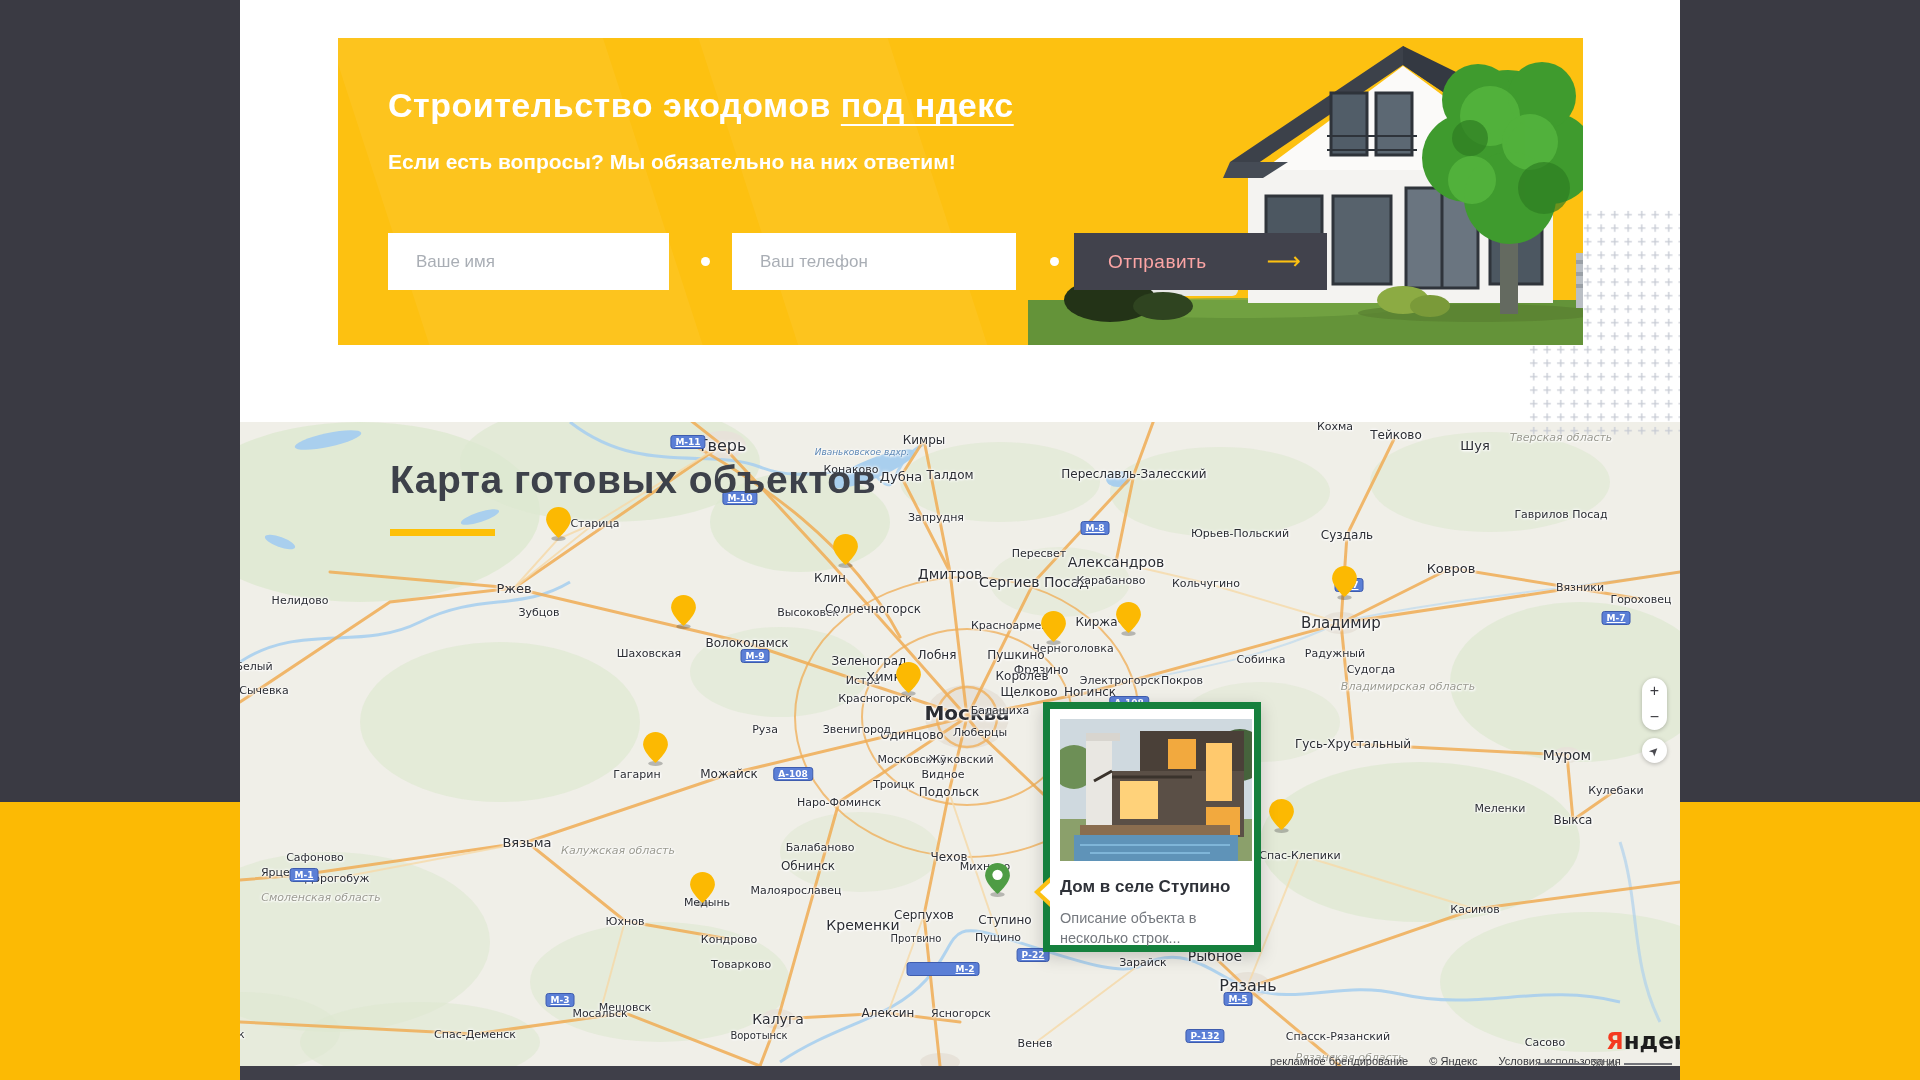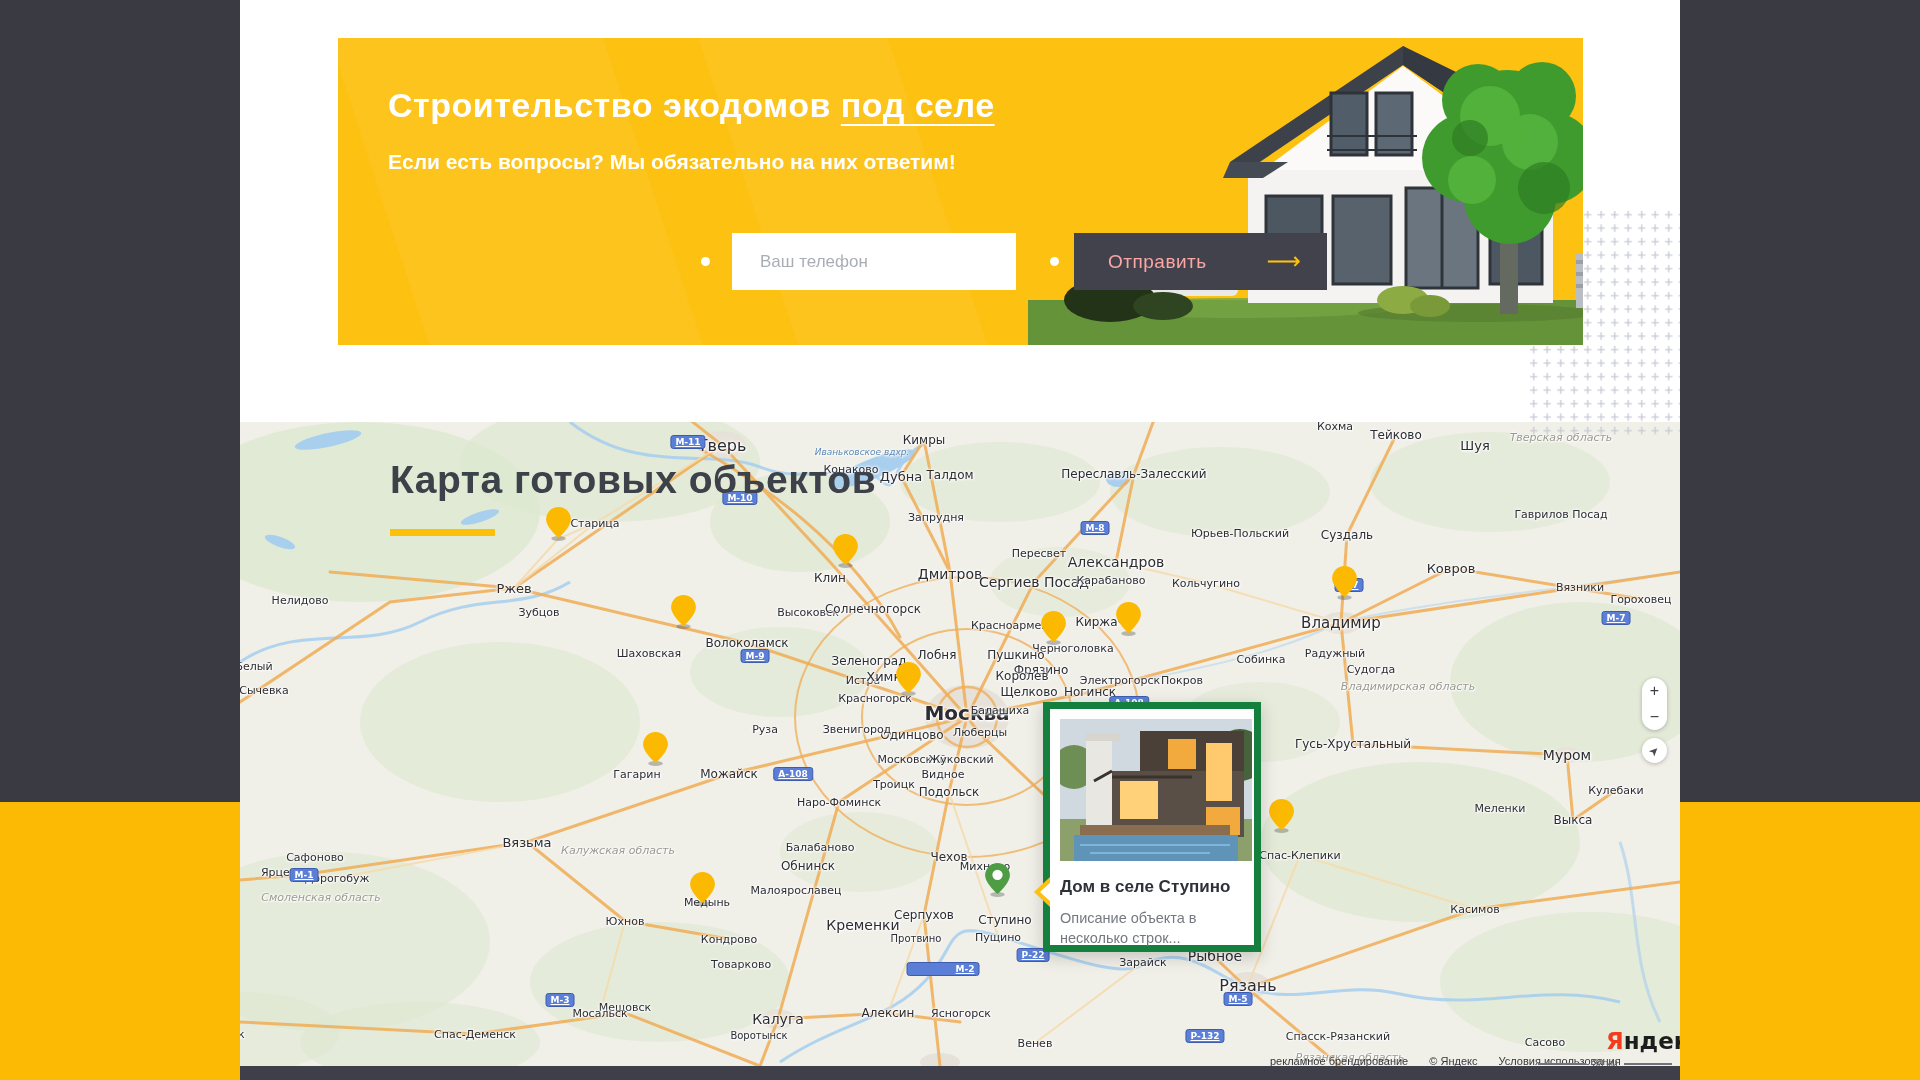--- a/index.html
+++ b/index.html
@@ -144,24 +144,25 @@
           <circle cx="672" cy="78" r="30"></circle>
           <circle cx="712" cy="104" r="28"></circle>
           <circle cx="654" cy="142" r="24"></circle>
         </g>
         <g fill="#2e7d22" opacity=".7">
           <circle cx="726" cy="150" r="26"></circle>
           <circle cx="652" cy="100" r="18"></circle>
         </g>
       </svg>
 
-      <h1><span>Строительство экодомов</span> <span class="u">под селе</span></h1>
+      <h1><span>Строительство экодомов</span> <span class="u">под ндекс</span></h1>
       <div class="subtitle">Если есть вопросы? Мы обязательно на них ответим!</div>
 
       <div class="form-row">
+        <input class="inp-name" type="text" placeholder="Ваше имя" style="">
         <div class="dot-sep dot1"></div>
         <input class="inp-phone" type="text" placeholder="Ваш телефон" style="">
         <div class="dot-sep dot2"></div>
         <button class="submit-btn">
           <span class="lbl">Отправить</span>
           <span class="arr">⟶</span>
         </button>
       </div>
     </div>
 

